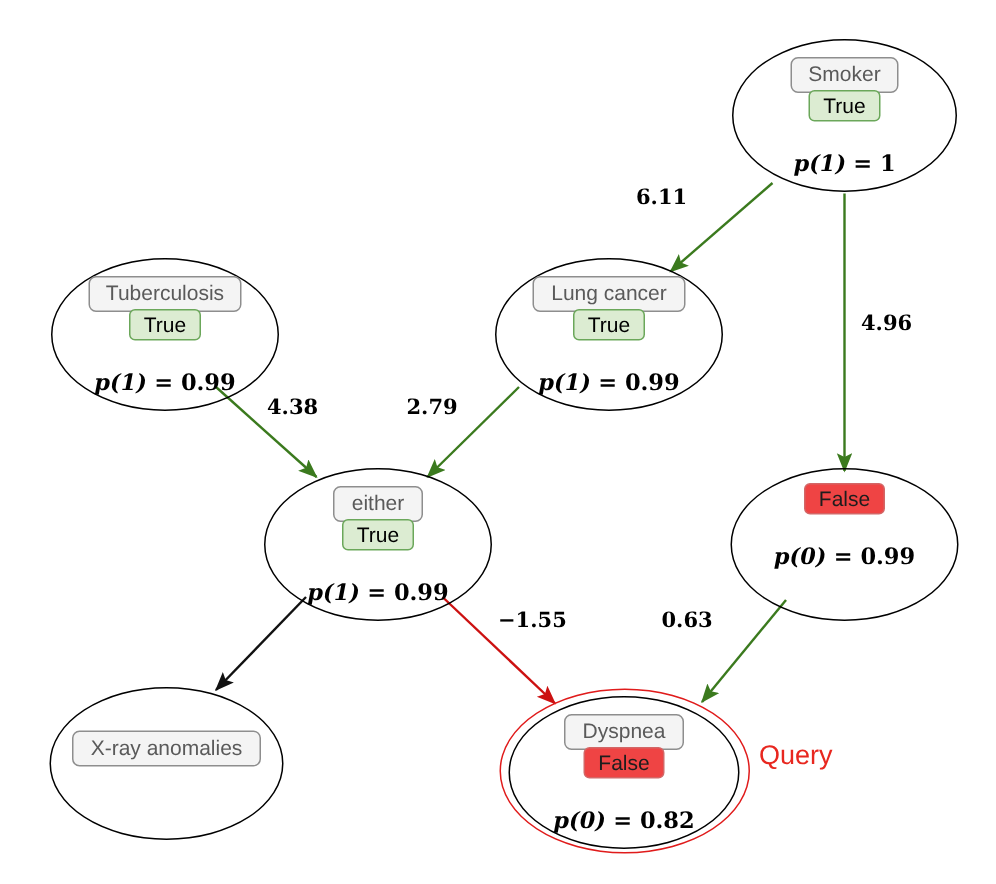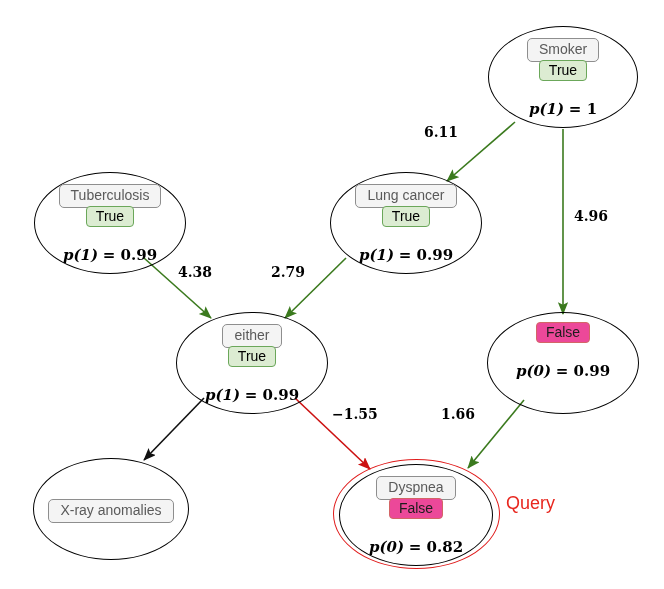--- a/index.html
+++ b/index.html
@@ -80,21 +80,21 @@
     line-height: 16px;
     white-space: nowrap;
     font-family: "Liberation Sans", sans-serif;
   }
   .state-badge.state-true {
     background: #dcecd2;
     border: 1.3px solid #6ba75a;
     color: #000000;
   }
   .state-badge.state-false {
-    background: #ec4899;
+    background: #ef4444;
     border: 1.3px solid #d36666;
     color: #1d1d1d;
   }
 
   .prob {
     margin-top: 20px;
     font-family: "DejaVu Serif", serif;
     font-size: 15px;
     line-height: 17px;
     color: #000000;
@@ -162,21 +162,21 @@
   <div class="edge-label" style="left:424px; top:124px;">6.11</div>
 
   <div class="edge-label" style="left:574px; top:208px;">4.96</div>
 
   <div class="edge-label" style="left:178px; top:264px;">4.38</div>
 
   <div class="edge-label" style="left:271px; top:264px;">2.79</div>
 
   <div class="edge-label" style="left:332px; top:406px;">−1.55</div>
 
-  <div class="edge-label" style="left:441px; top:406px;">1.66</div>
+  <div class="edge-label" style="left:441px; top:406px;">0.63</div>
 
 
   <div class="node" style="left:488px; top:26px; width:150px; height:102px;">
     <div class="node-content" style="top:11px;">
       <span class="name-box">Smoker</span>
       <span class="state-badge state-true">True</span>
       <span class="prob">
         <span class="pv">p</span><span class="pv">(1)</span>
         <span class="num">= 1</span>
       </span>
@@ -220,21 +220,21 @@
     <div class="node-content" style="top:11px;">
       <span class="state-badge state-false">False</span>
       <span class="prob">
         <span class="pv">p</span><span class="pv">(0)</span>
         <span class="num">= 0.99</span>
       </span>
     </div>
   </div>
 
   <div class="node" style="left:33px; top:458px; width:156px; height:102px;">
-    <div class="node-content" style="top:40px;">
+    <div class="node-content" style="top:28px;">
       <span class="name-box">X-ray anomalies</span>
     </div>
   </div>
 
   <div class="query-outline" style="left:333px; top:459px; width:167px; height:110px;"></div>
   <div class="node query-ring" style="left:339px; top:464px; width:154px; height:102px;">
     <div class="node-content" style="top:11px;">
       <span class="name-box">Dyspnea</span>
       <span class="state-badge state-false">False</span>
       <span class="prob">

